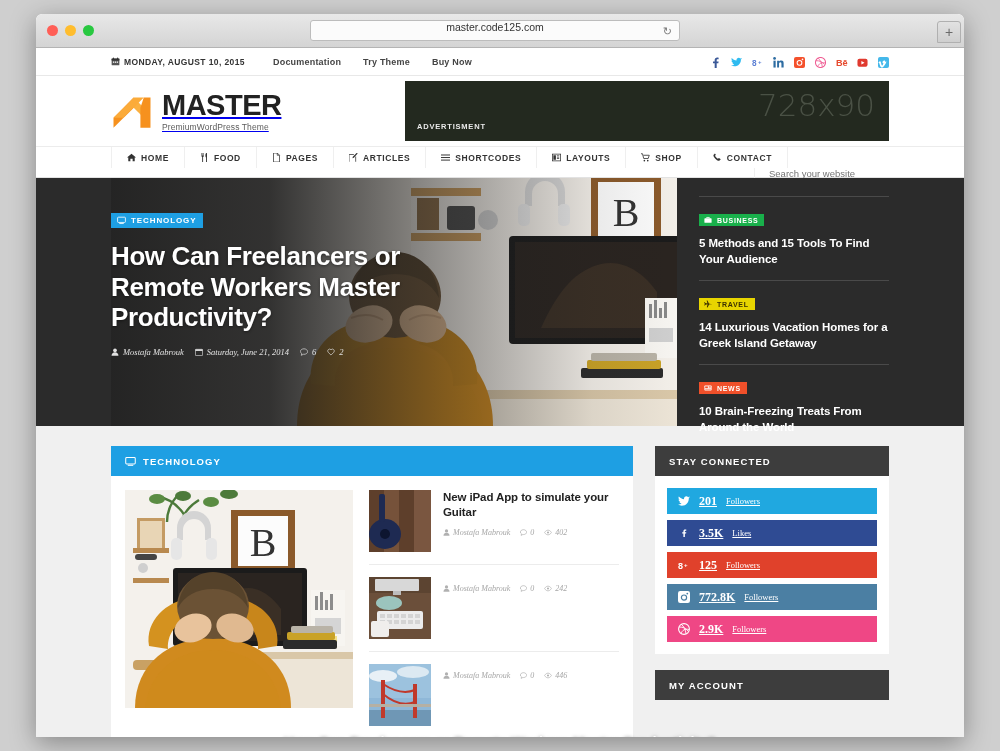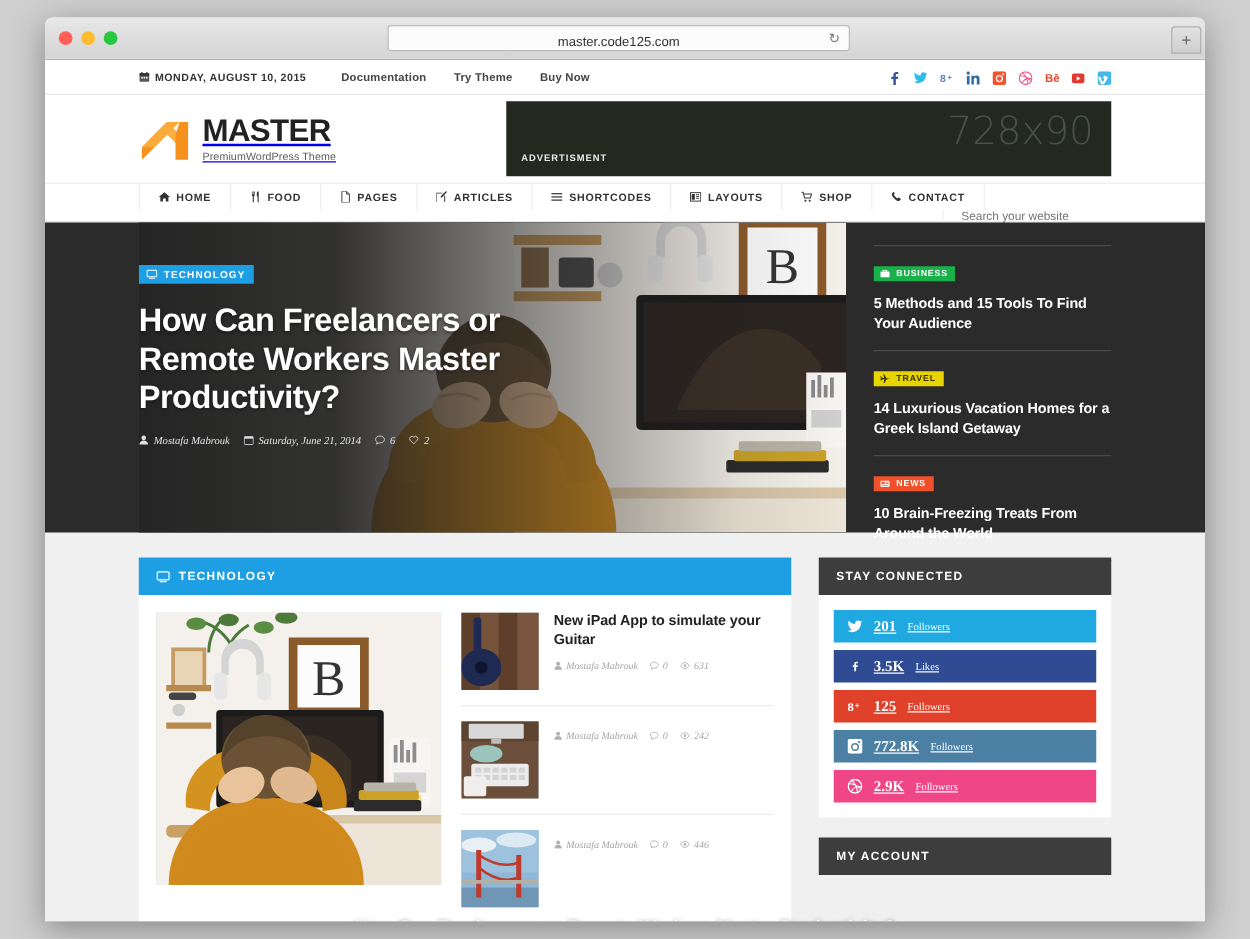--- a/index.html
+++ b/index.html
@@ -35,21 +35,21 @@
   .dot.yellow { background: #ffbd2e; }
   .dot.green { background: #28c840; }
   .urlbar {
     position: absolute;
     left: 274px; top: 6px;
     width: 370px; height: 21px;
     background: #fbfbfb;
     border: 1px solid #bcbcbc;
     border-radius: 3px;
     display: flex;
-    align-items: flex-end;
+    align-items: flex-start;
     justify-content: center;
   }
   .urlbar .url {
     font-size: 10.5px;
     color: #333;
     font-family: "Liberation Sans", sans-serif;
   }
   .reload {
     position: absolute; right: 7px; top: 50%;
     transform: translateY(-50%);
@@ -93,21 +93,21 @@
   }
   .social-top { margin-left: auto; display: flex; gap: 10px; align-items: center; }
   .social-top .si { width: 11px; height: 11px; display: block; }
 
   
   .header { background: #fff; height: 70px; }
   .header .container { display: flex; align-items: center; height: 70px; }
   .logo { display: flex; align-items: center; gap: 9px; }
   .logo-mark { width: 42px; height: 38px; display: block; }
   .logo-txt .brand {
-    font-size: 25px; font-weight: bold; color: #222;
+    font-size: 29px; font-weight: bold; color: #222;
     letter-spacing: -.5px; line-height: 1; display: block;
   }
   .logo-txt .tag {
     font-size: 8.5px; color: #5c5c5c; letter-spacing: .1px;
     display: block; margin-top: 2px;
   }
   .ad {
     margin-left: auto; width: 484px; height: 60px;
     background: #23291f; position: relative; overflow: hidden;
   }
@@ -743,21 +743,21 @@
                         </span>
                       <span>0</span>
                     </span>
                     <span>
                       <span>
                           <svg width="8" height="7" viewBox="0 0 14 10">
                             <path d="M7 .8C3.4.8 1 5 1 5s2.4 4.2 6 4.2S13 5 13 5 10.6.8 7 .8z" fill="none" stroke="#b0b0b0" stroke-width="1.2"></path>
                             <circle cx="7" cy="5" r="1.8" fill="#b0b0b0"></circle>
                           </svg>
                         </span>
-                      <span>631</span>
+                      <span>402</span>
                     </span>
                   </div>
                 </div>
               </div>
 
               <div class="art">
                 <div class="art-thumb">
                   <svg width="62" height="62" viewBox="0 0 62 62">
                     <rect width="62" height="62" fill="#6b4f3a"></rect>
                     <rect x="0" y="0" width="62" height="16" fill="#5c4431"></rect>

